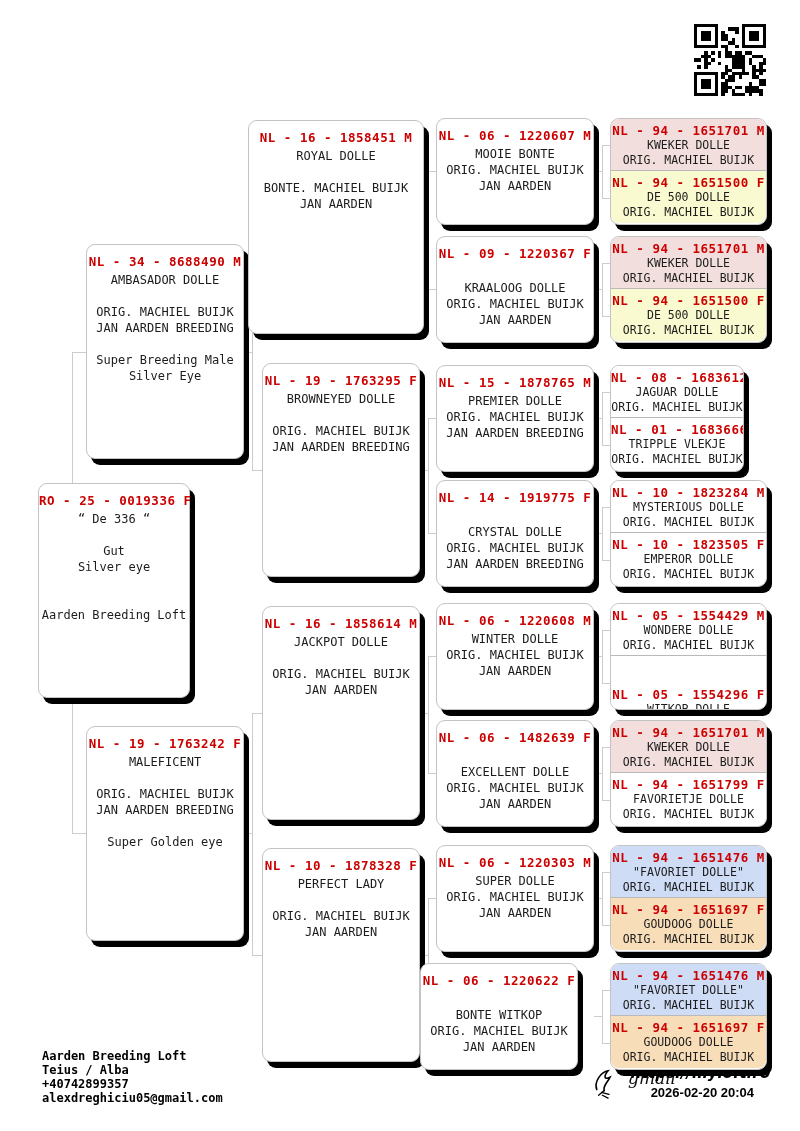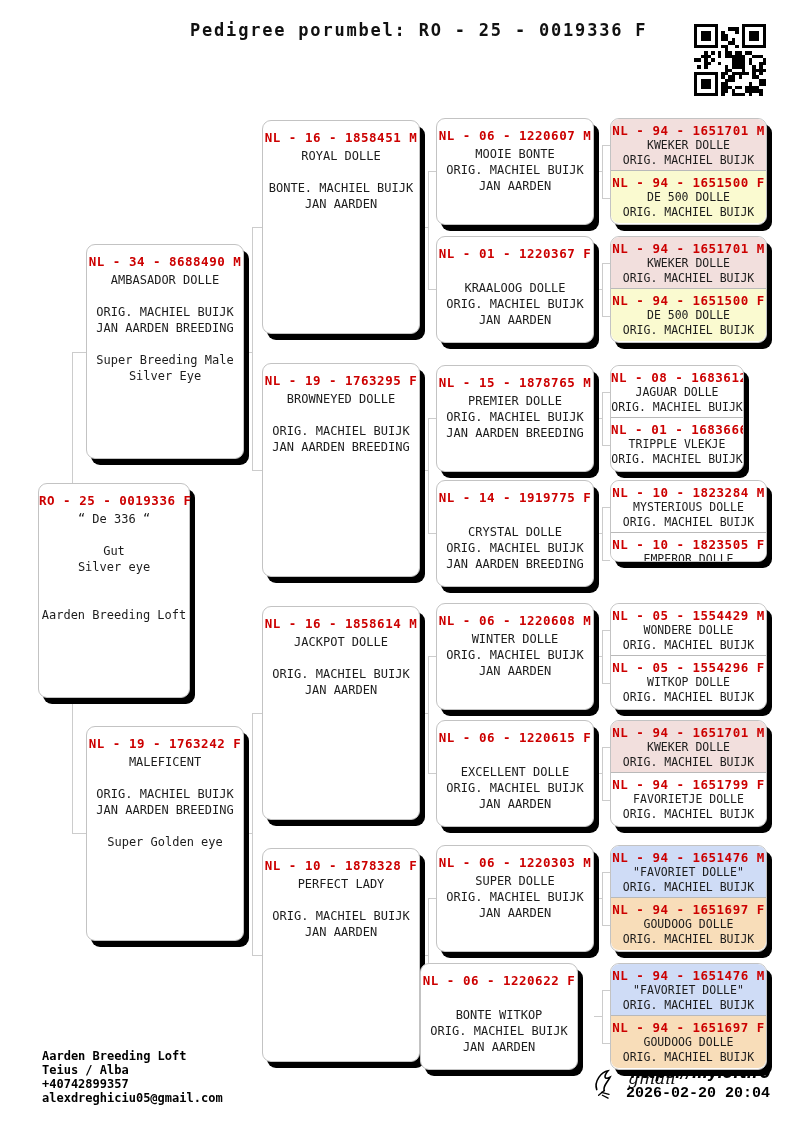--- a/index.html
+++ b/index.html
@@ -24,29 +24,28 @@
   .vline{position:absolute;width:0;border-left:1px solid #ccc;z-index:0;}
   .hline{position:absolute;height:0;border-top:1px solid #ccc;z-index:0;}
   
   .footer-left{position:absolute;left:42px;top:1049px;font-size:12px;font-weight:bold;
                line-height:1.18;color:#000;}
   .logo-bird{position:absolute;left:590px;top:1066px;width:38px;height:34px;}
   .logo-text{position:absolute;left:628px;top:1068px;font-family:"DejaVu Serif",serif;
              font-style:italic;font-size:17px;color:#111;}
   .site-url{position:absolute;right:30px;top:1064px;font-family:"DejaVu Sans",sans-serif;
             font-weight:bold;font-style:italic;font-size:15px;color:#000;}
-  .printed{position:absolute;right:30px;top:1085px;font-family:Liberation Mono, monospace;
-           font-weight:bold;font-size:15px;color:#000;}
+  .printed{position:absolute;right:46px;top:1085px;font-family:Liberation Sans, sans-serif;
+           font-weight:bold;font-size:13px;color:#000;}
 </style>
 </head>
 <body>
 
 <div class="page">
 
-  <div class="title">Pedigree porumbel: RO - 25 - 0019336 F</div>
 
   <svg class="qr" id="qr" viewBox="0 0 21 21" shape-rendering="crispEdges">
       <rect x="0" y="0" width="21" height="21" fill="#fff"></rect>
       <rect x="10" y="1" width="1" height="1" fill="#000"></rect>
       <rect x="11" y="1" width="1" height="1" fill="#000"></rect>
       <rect x="12" y="1" width="1" height="1" fill="#000"></rect>
       <rect x="8" y="2" width="1" height="1" fill="#000"></rect>
       <rect x="12" y="2" width="1" height="1" fill="#000"></rect>
       <rect x="8" y="3" width="1" height="1" fill="#000"></rect>
       <rect x="9" y="3" width="1" height="1" fill="#000"></rect>
@@ -263,21 +262,21 @@
   <div class="card" style="left:86px;top:726px;width:158px;height:215px">
     <div class="ring">NL - 19 - 1763242 F</div>
     <div class="bird-body">MALEFICENT
 
 ORIG. MACHIEL BUIJK
 JAN AARDEN BREEDING
 
 Super Golden eye</div>
   </div>
 
-  <div class="card" style="left:262px;top:120px;width:158px;height:214px">
+  <div class="card" style="left:248px;top:120px;width:176px;height:214px">
     <div class="ring">NL - 16 - 1858451 M</div>
     <div class="bird-body">ROYAL DOLLE
 
 BONTE. MACHIEL BUIJK
 JAN AARDEN</div>
   </div>
   <div class="card" style="left:262px;top:363px;width:158px;height:214px">
     <div class="ring">NL - 19 - 1763295 F</div>
     <div class="bird-body">BROWNEYED DOLLE
 
@@ -299,21 +298,21 @@
 JAN AARDEN</div>
   </div>
 
   <div class="card" style="left:436px;top:118px;width:158px;height:107px">
     <div class="ring">NL - 06 - 1220607 M</div>
     <div class="bird-body">MOOIE BONTE
 ORIG. MACHIEL BUIJK
 JAN AARDEN</div>
   </div>
   <div class="card" style="left:436px;top:236px;width:158px;height:107px">
-    <div class="ring">NL - 01 - 1220367 F</div>
+    <div class="ring">NL - 09 - 1220367 F</div>
     <div class="bird-body">
 KRAALOOG DOLLE
 ORIG. MACHIEL BUIJK
 JAN AARDEN</div>
   </div>
   <div class="card" style="left:436px;top:365px;width:158px;height:107px">
     <div class="ring">NL - 15 - 1878765 M</div>
     <div class="bird-body">PREMIER DOLLE
 ORIG. MACHIEL BUIJK
 JAN AARDEN BREEDING</div>
@@ -325,21 +324,21 @@
 ORIG. MACHIEL BUIJK
 JAN AARDEN BREEDING</div>
   </div>
   <div class="card" style="left:436px;top:603px;width:158px;height:107px">
     <div class="ring">NL - 06 - 1220608 M</div>
     <div class="bird-body">WINTER DOLLE
 ORIG. MACHIEL BUIJK
 JAN AARDEN</div>
   </div>
   <div class="card" style="left:436px;top:720px;width:158px;height:107px">
-    <div class="ring">NL - 06 - 1220615 F</div>
+    <div class="ring">NL - 06 - 1482639 F</div>
     <div class="bird-body">
 EXCELLENT DOLLE
 ORIG. MACHIEL BUIJK
 JAN AARDEN</div>
   </div>
   <div class="card" style="left:436px;top:845px;width:158px;height:107px">
     <div class="ring">NL - 06 - 1220303 M</div>
     <div class="bird-body">SUPER DOLLE
 ORIG. MACHIEL BUIJK
 JAN AARDEN</div>
@@ -381,39 +380,39 @@
       <div class="ring">NL - 08 - 1683612 M</div>
       <div class="bird-body">JAGUAR DOLLE
 ORIG. MACHIEL BUIJK</div>
     </div>
     <div class="gentry bot" style="background-color: rgb(255, 255, 255);">
       <div class="ring">NL - 01 - 1683666 F</div>
       <div class="bird-body">TRIPPLE VLEKJE
 ORIG. MACHIEL BUIJK</div>
     </div>
   </div>
-  <div class="card gcard" style="left:610px;top:480px;width:157px;height:82px">
+  <div class="card gcard" style="left:610px;top:480px;width:157px;height:107px">
     <div class="gentry top" style="background-color: rgb(255, 255, 255);">
       <div class="ring">NL - 10 - 1823284 M</div>
       <div class="bird-body">MYSTERIOUS DOLLE
 ORIG. MACHIEL BUIJK</div>
     </div>
     <div class="gentry bot" style="background-color: rgb(255, 255, 255);">
       <div class="ring">NL - 10 - 1823505 F</div>
       <div class="bird-body">EMPEROR DOLLE
 ORIG. MACHIEL BUIJK</div>
     </div>
   </div>
   <div class="card gcard" style="left:610px;top:603px;width:157px;height:107px">
     <div class="gentry top" style="background-color: rgb(255, 255, 255);">
       <div class="ring">NL - 05 - 1554429 M</div>
       <div class="bird-body">WONDERE DOLLE
 ORIG. MACHIEL BUIJK</div>
     </div>
-    <div class="gentry bot" style="background-color: rgb(255, 255, 255);">
+    <div class="gentry bot" style="background-color: rgb(255, 255, 255); margin-top: 27px;">
       <div class="ring">NL - 05 - 1554296 F</div>
       <div class="bird-body">WITKOP DOLLE
 ORIG. MACHIEL BUIJK</div>
     </div>
   </div>
   <div class="card gcard" style="left:610px;top:720px;width:157px;height:107px">
     <div class="gentry top" style="background-color: rgb(242, 223, 221);">
       <div class="ring">NL - 94 - 1651701 M</div>
       <div class="bird-body">KWEKER DOLLE
 ORIG. MACHIEL BUIJK</div>

